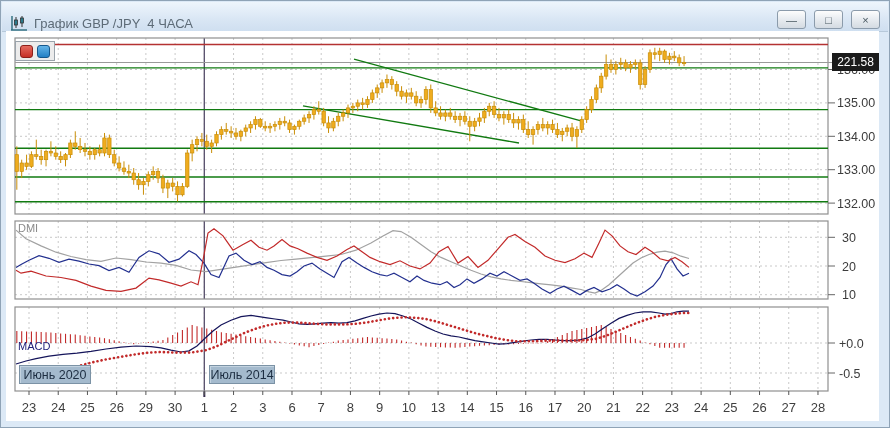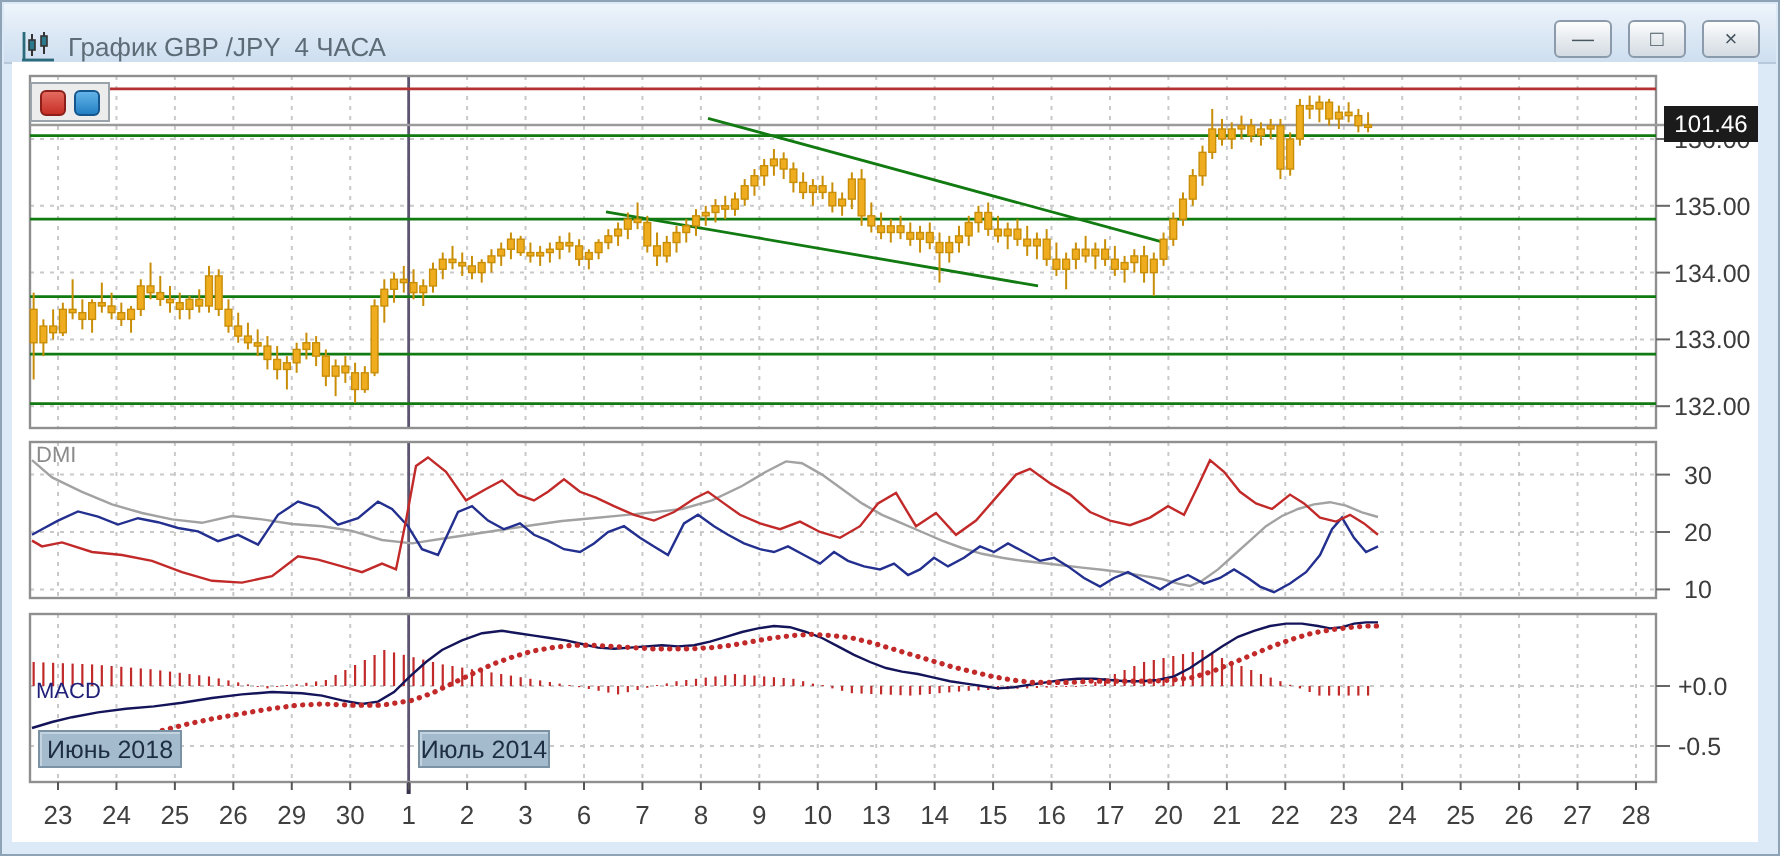--- a/index.html
+++ b/index.html
@@ -680,17 +680,17 @@
         </g>
       </svg>
 
     <div class="swatches" style="left:9px;top:10px;">
       <button class="sw red"></button>
       <button class="sw blue"></button>
     </div>
 
     <div class="plabel dmi" style="left:12px;top:191px;">DMI</div>
     <div class="plabel macd" style="left:12px;top:277px;font-weight:normal;">MACD</div>
-    <div class="pricetag" style="left:826px;top:22px;">101.46</div>
-    <div class="monthbox m1" style="left:13px;top:334px;">Июнь 2018</div>
+    <div class="pricetag" style="left:826px;top:22px;">221.58</div>
+    <div class="monthbox m1" style="left:13px;top:334px;">Июнь 2020</div>
     <div class="monthbox m2" style="left:203px;top:334px;">Июль 2014</div>
   </div>
 </div>
 
 </body></html>

